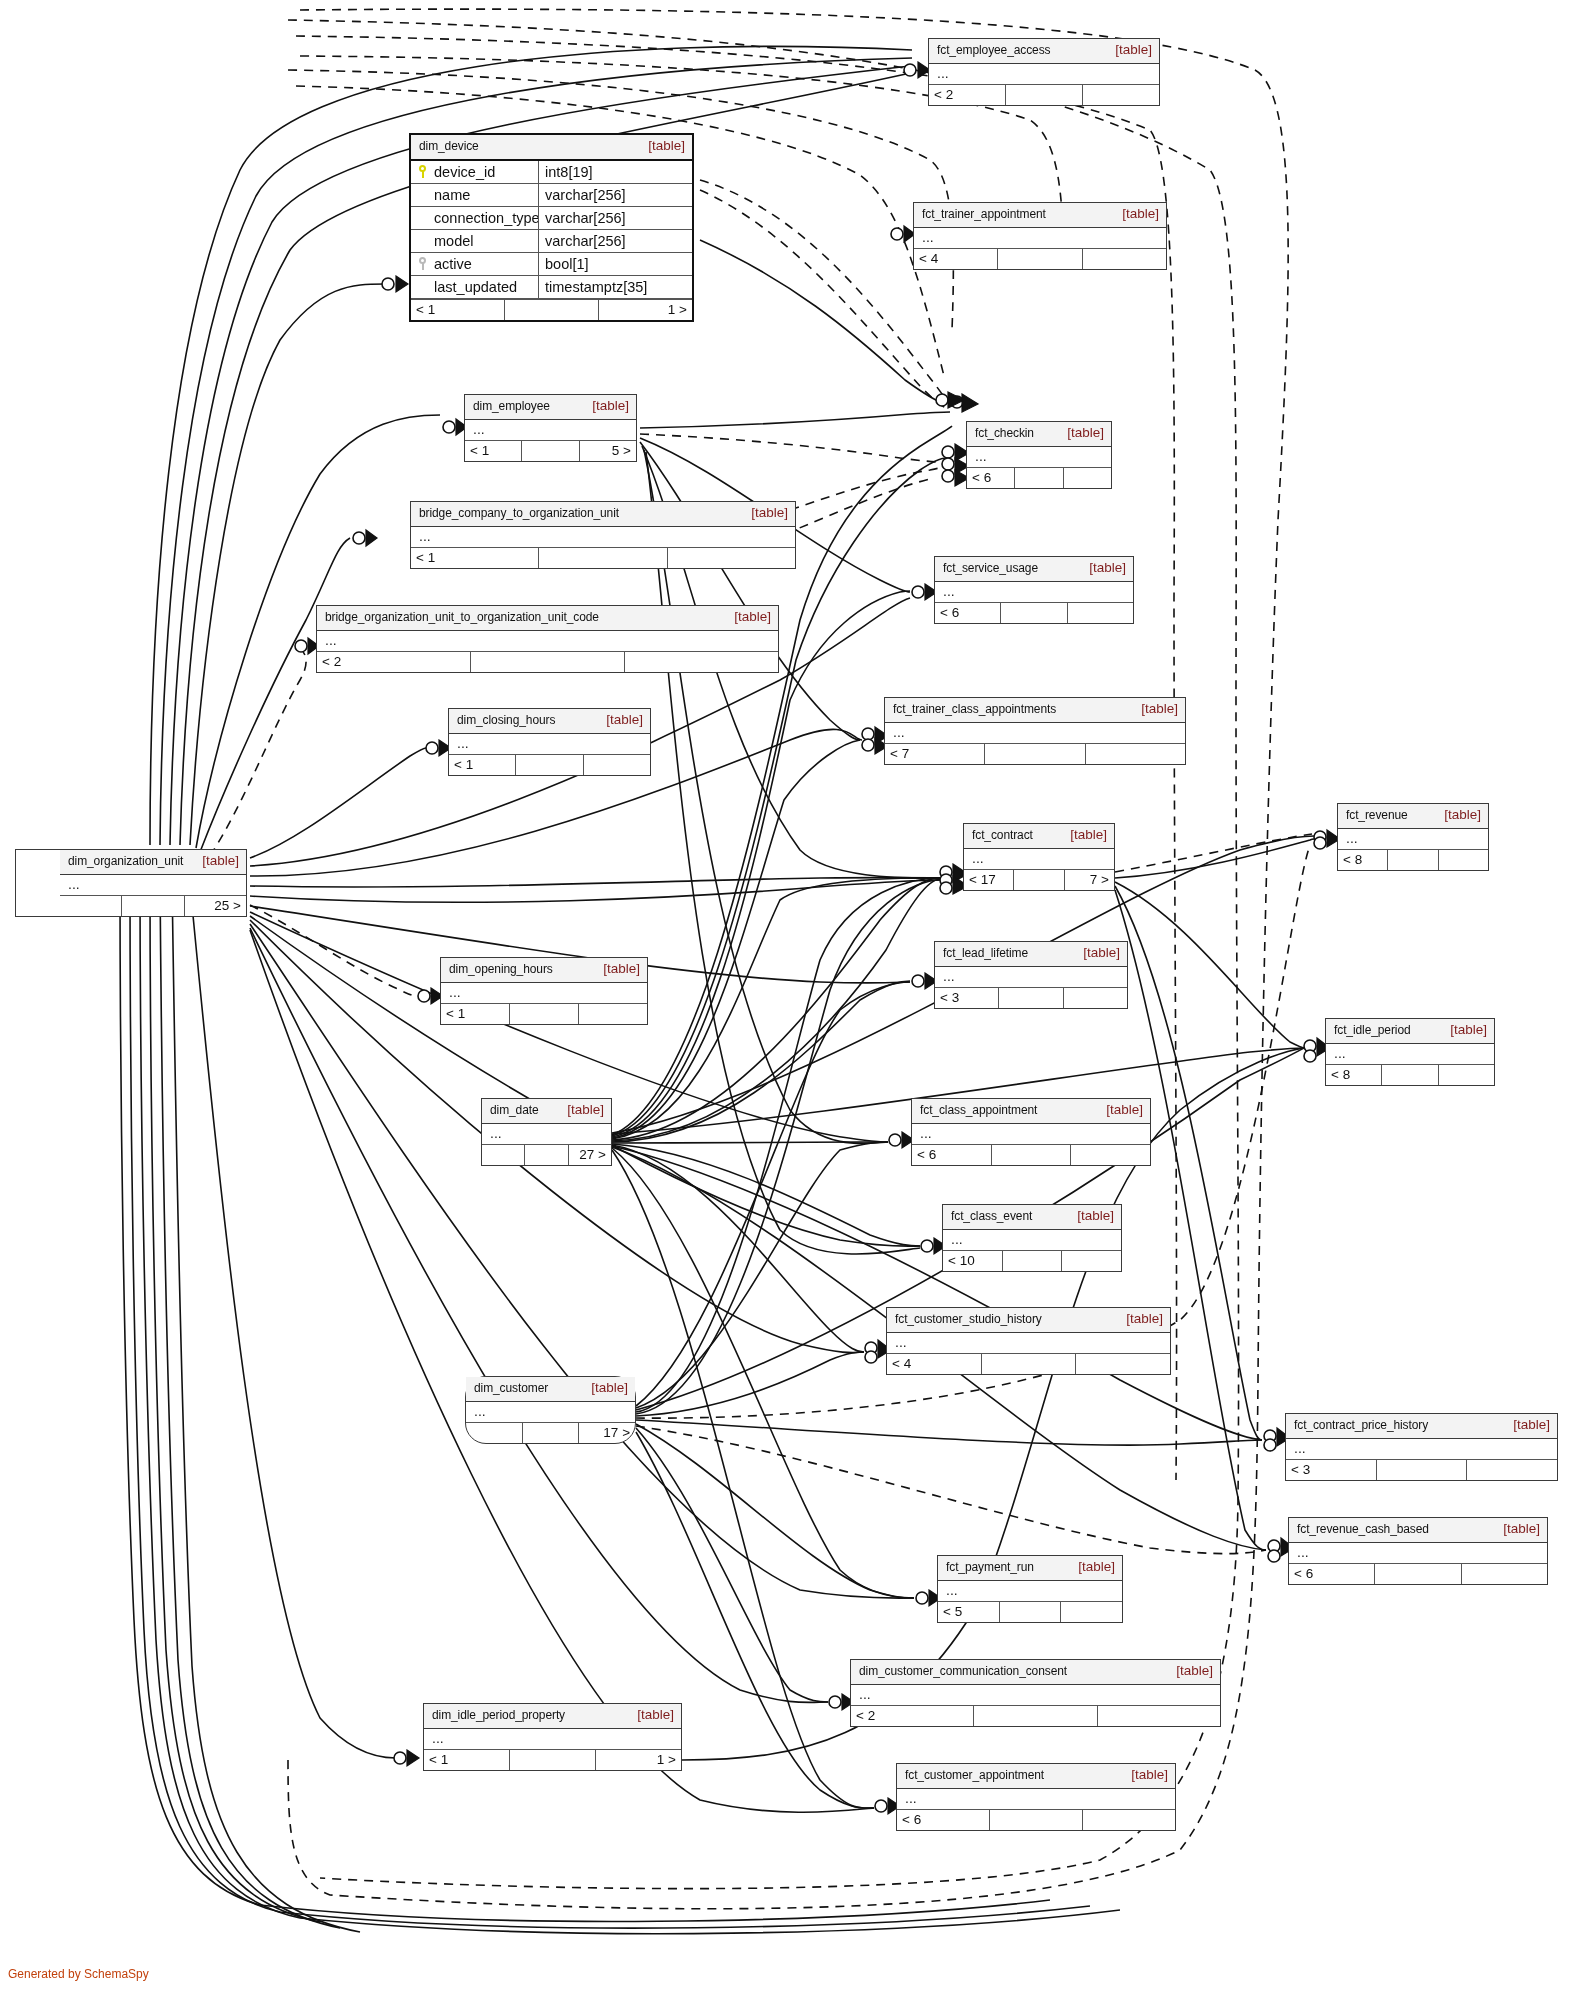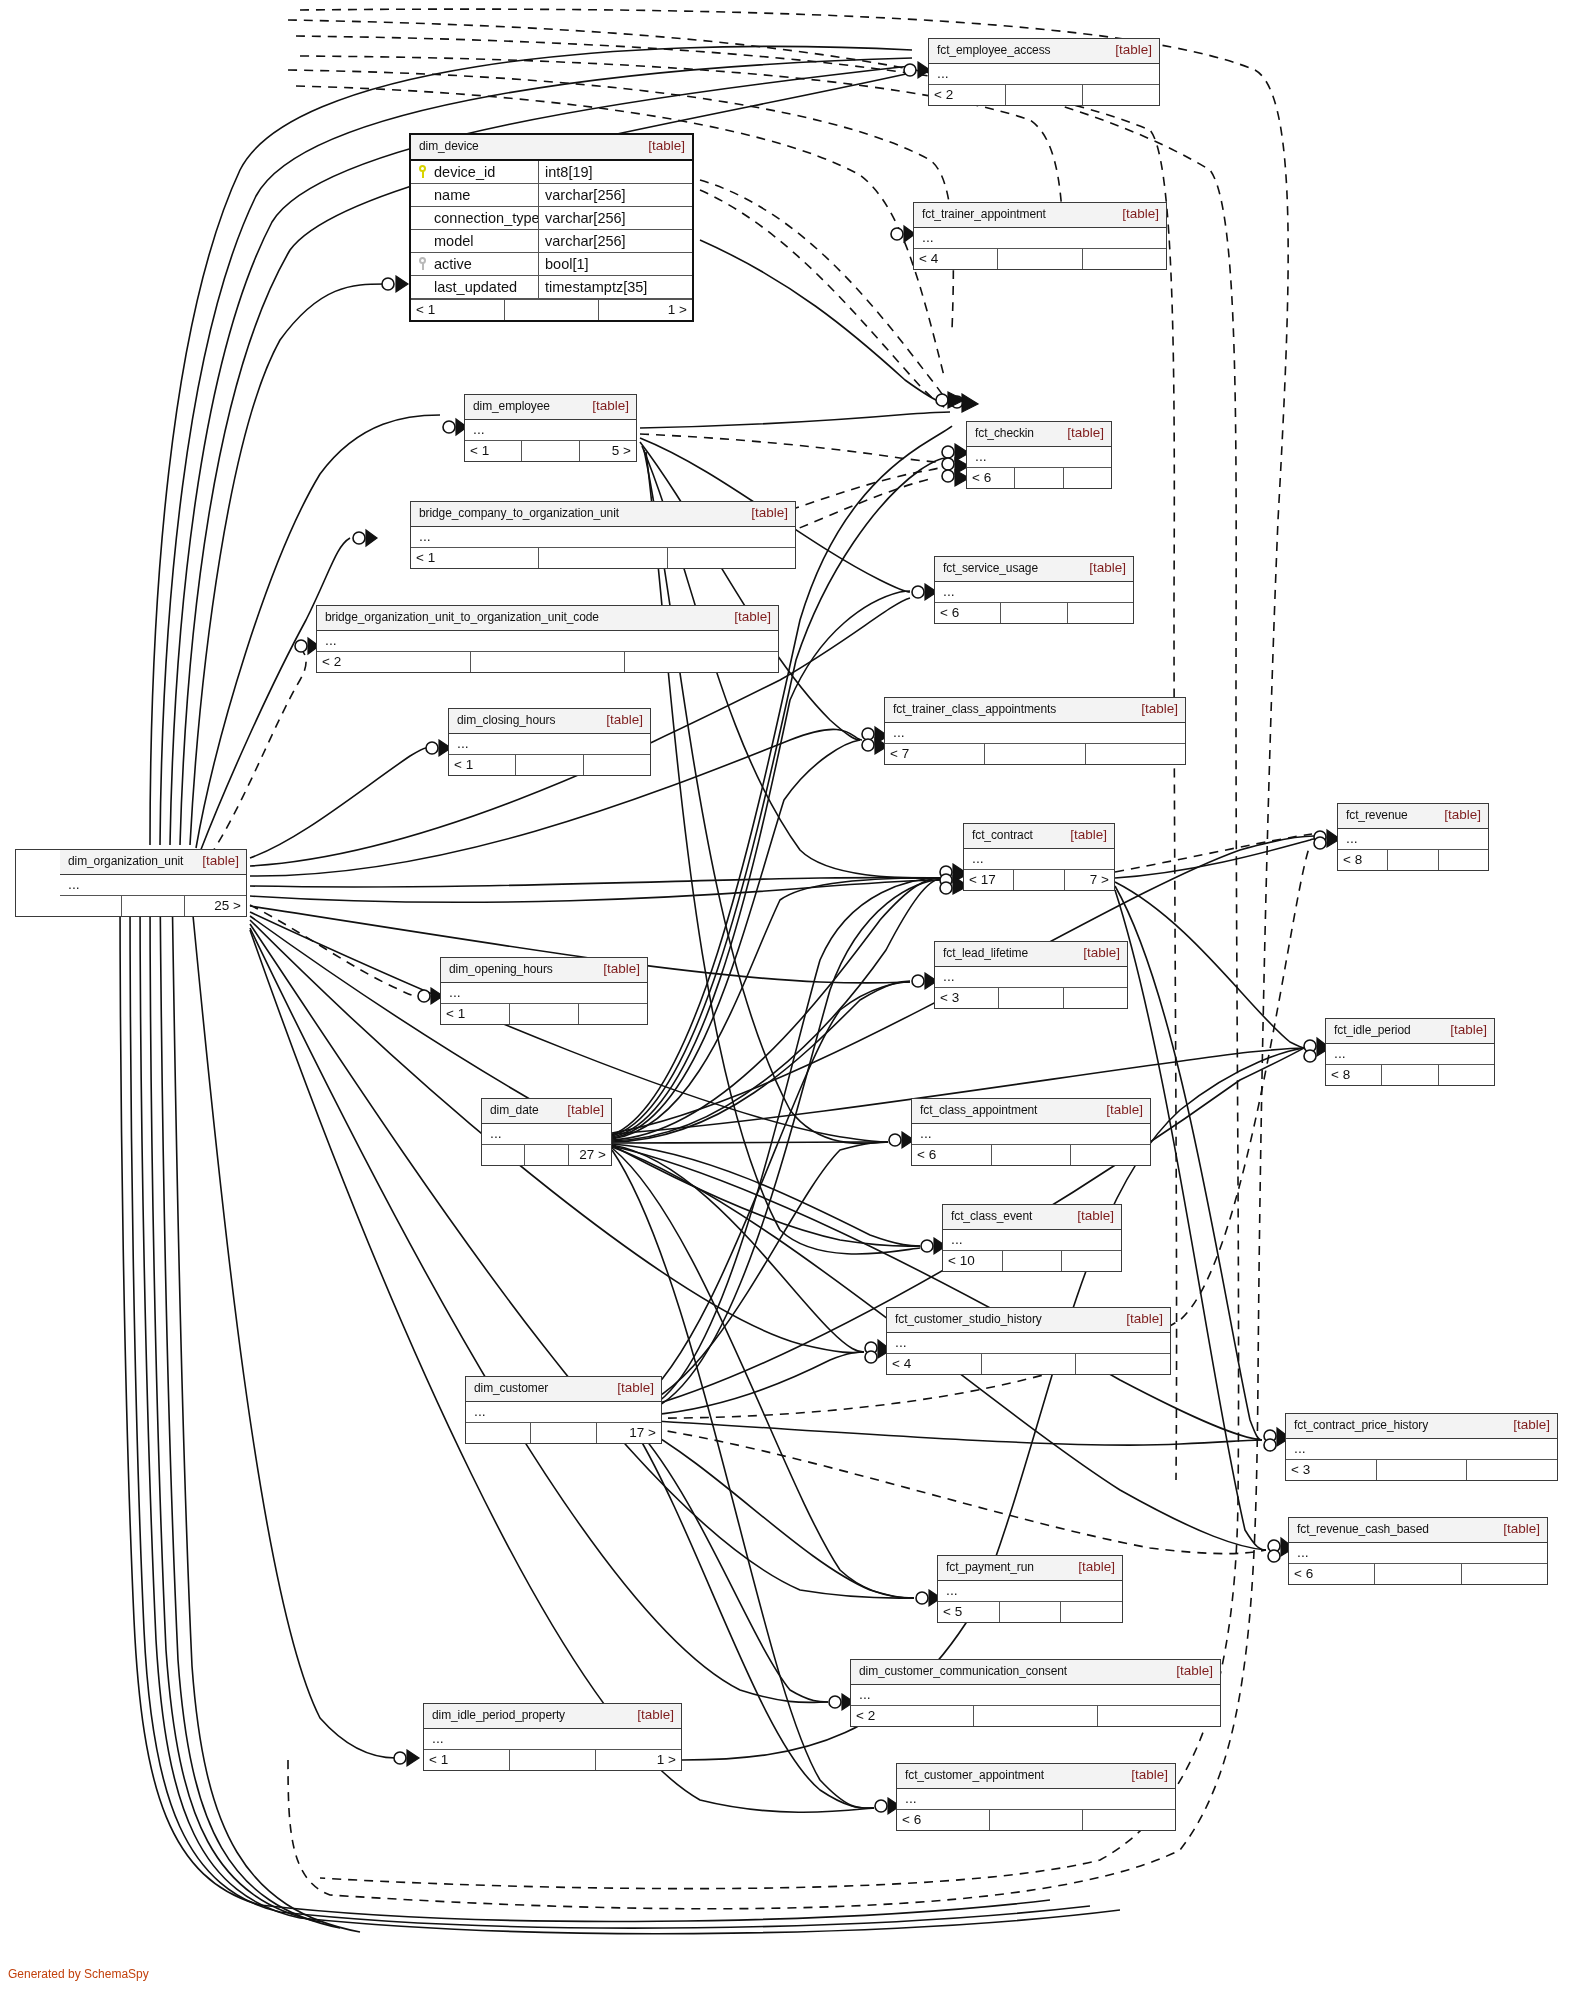--- a/index.html
+++ b/index.html
@@ -664,21 +664,21 @@
       <span class="tbl-kind">[table]</span>
     </div>
     <div class="tbl-body-ellipsis">...</div>
     <div class="tbl-foot">
       <div class="f-left">&lt; 4</div>
       <div class="f-mid"></div>
       <div class="f-right"></div>
     </div>
   </div>
 
-  <div class="tbl" style="left:465px; top:1376px; width:197px;">
+  <div class="tbl" style="left:465px; top:1376px; width:171px;border-radius:21px;">
     <div class="tbl-head">
       <span class="tbl-name">dim_customer</span>
       <span class="tbl-kind">[table]</span>
     </div>
     <div class="tbl-body-ellipsis">...</div>
     <div class="tbl-foot">
       <div class="f-left"></div>
       <div class="f-mid"></div>
       <div class="f-right">17 &gt;</div>
     </div>

